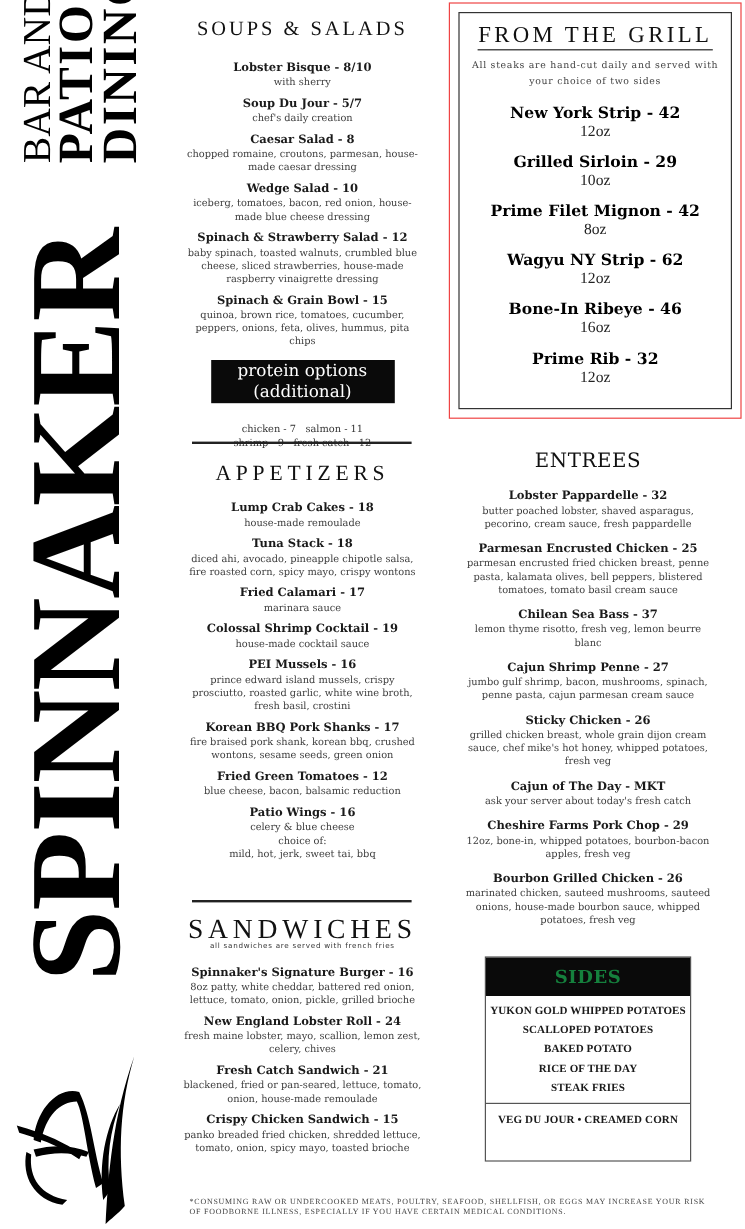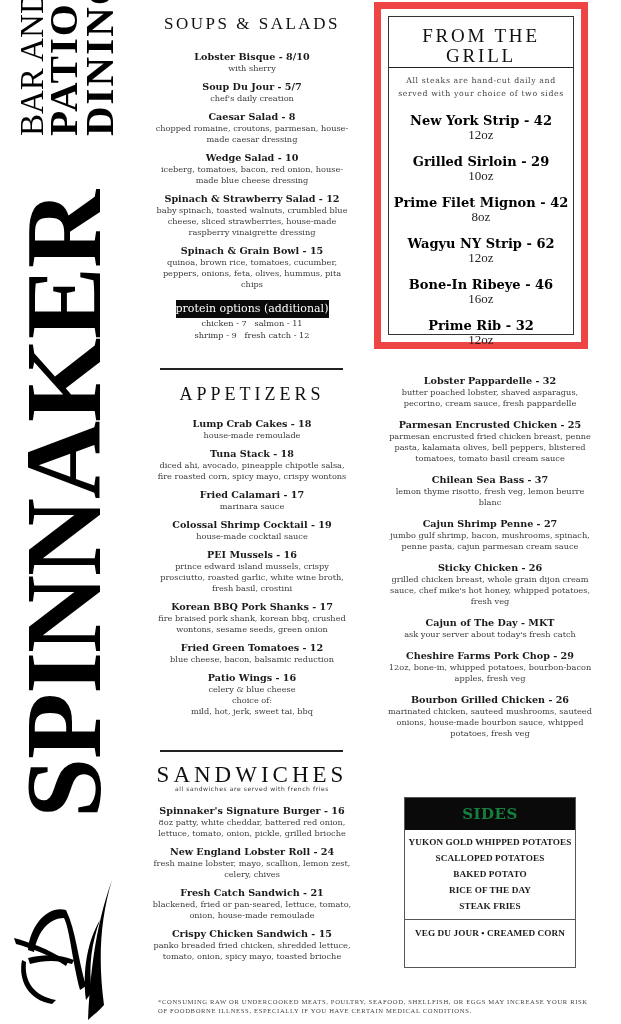--- a/index.html
+++ b/index.html
@@ -19,31 +19,31 @@
   .col { position: absolute; text-align: center; }
   .sec-title { font-family: "Liberation Serif", "DejaVu Serif", serif; font-weight: 400; letter-spacing: 3px; color: #111; }
   .item { margin-bottom: 6px; }
   .item-name { font-family: "DejaVu Serif", serif; font-weight: 700; font-size: 9.6px; line-height: 13px; color: #1a1a1a; }
   .item-desc { font-family: "DejaVu Serif", serif; font-size: 8.2px; line-height: 11px; color: #3c3c3c; }
 
   
   .mid { left: 152px; width: 200px; }
   .soups { top: 14px; }
   .soups .sec-title { font-size: 17px; margin-bottom: 16px; letter-spacing: 2.5px; }
-  .protein-bar { width: 153px; margin: 10px auto 0; background: #0a0a0a; color: #fff; font-size: 11px; line-height: 18px; font-family: "DejaVu Serif", serif; }
+  .protein-bar { width: 153px; margin: 10px auto 16px; background: #0a0a0a; color: #fff; font-size: 14px; line-height: 18px; font-family: "DejaVu Serif", serif; }
   .protein-line { font-size: 8.2px; line-height: 11.5px; color: #333; }
   .divider { position: absolute; left: 160px; width: 183px; height: 2px; background: #222; }
   .apps { top: 384px; }
   .apps .sec-title { font-size: 18px; margin-bottom: 12px; letter-spacing: 4px; }
   .sandw { top: 765px; }
   .sandw .sec-title { font-size: 23px; letter-spacing: 4px; line-height: 20px; }
   .sandw-sub { font-size: 6px; letter-spacing: 0.6px; color: #333; margin-bottom: 12px; font-family: "DejaVu Sans", sans-serif; }
 
   
-  .grill-outer { position: absolute; left: 374px; top: 2px; width: 214px; height: 347px; border: 7px solid #ef4444; }
+  .grill-outer { position: absolute; left: 374px; top: 2px; width: 244px; height: 347px; border: 1px solid #ef4444; }
   .grill-inner { position: absolute; left: 7px; top: 7px; right: 7px; bottom: 7px; border: 1.5px solid #333; text-align: center; }
   .grill-title { font-family: "Liberation Serif", "DejaVu Serif", serif; font-size: 19px; letter-spacing: 2.8px; margin-top: 9px; display: inline-block; border-bottom: 1.5px solid #222; line-height: 20px; padding-bottom: 1px; }
   .grill-sub { font-size: 7.8px; line-height: 12.5px; letter-spacing: 0.6px; color: #444; margin-top: 7px; font-family: "DejaVu Serif", serif; }
   .steak { margin-top: 13px; }
   .steak-name { font-family: "DejaVu Serif", serif; font-weight: 700; font-size: 13px; line-height: 15px; color: #000000; }
   .steak-oz { font-family: "Liberation Serif", serif; font-size: 13px; line-height: 13px; color: #222; }
 
   
   .right { left: 384px; width: 212px; }
   .entrees { top: 374px; }
@@ -197,20 +197,21 @@
       <div class="steak-oz">16oz</div>
     </div>
     <div class="steak">
       <div class="steak-name">Prime Rib - 32</div>
       <div class="steak-oz">12oz</div>
     </div>
   </div>
 </div>
 
 <div class="col right entrees">
+  <div class="sec-title">ENTREES</div>
   <div class="item">
     <div class="item-name">Lobster Pappardelle - 32</div>
     <div class="item-desc">butter poached lobster, shaved asparagus, pecorino, cream sauce, fresh pappardelle</div>
   </div>
   <div class="item">
     <div class="item-name">Parmesan Encrusted Chicken - 25</div>
     <div class="item-desc">parmesan encrusted fried chicken breast, penne pasta, kalamata olives, bell peppers, blistered tomatoes, tomato basil cream sauce</div>
   </div>
   <div class="item">
     <div class="item-name">Chilean Sea Bass - 37</div>

